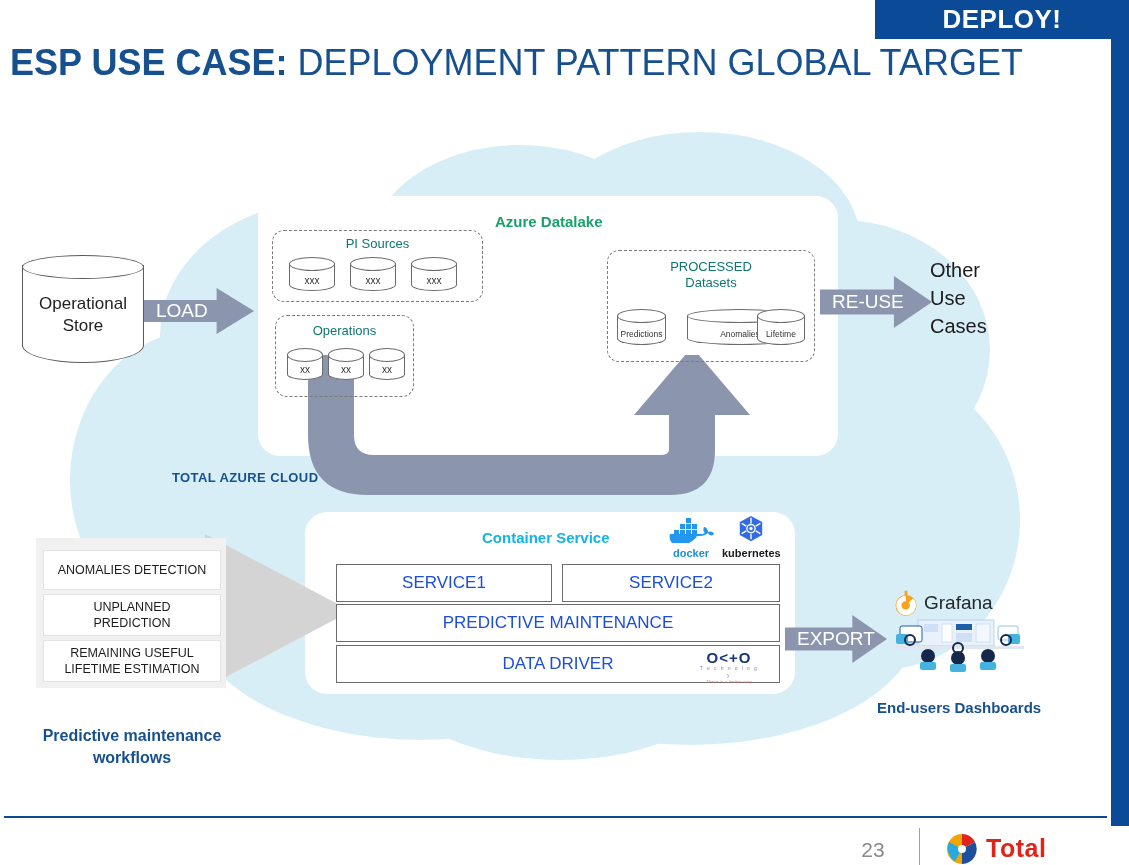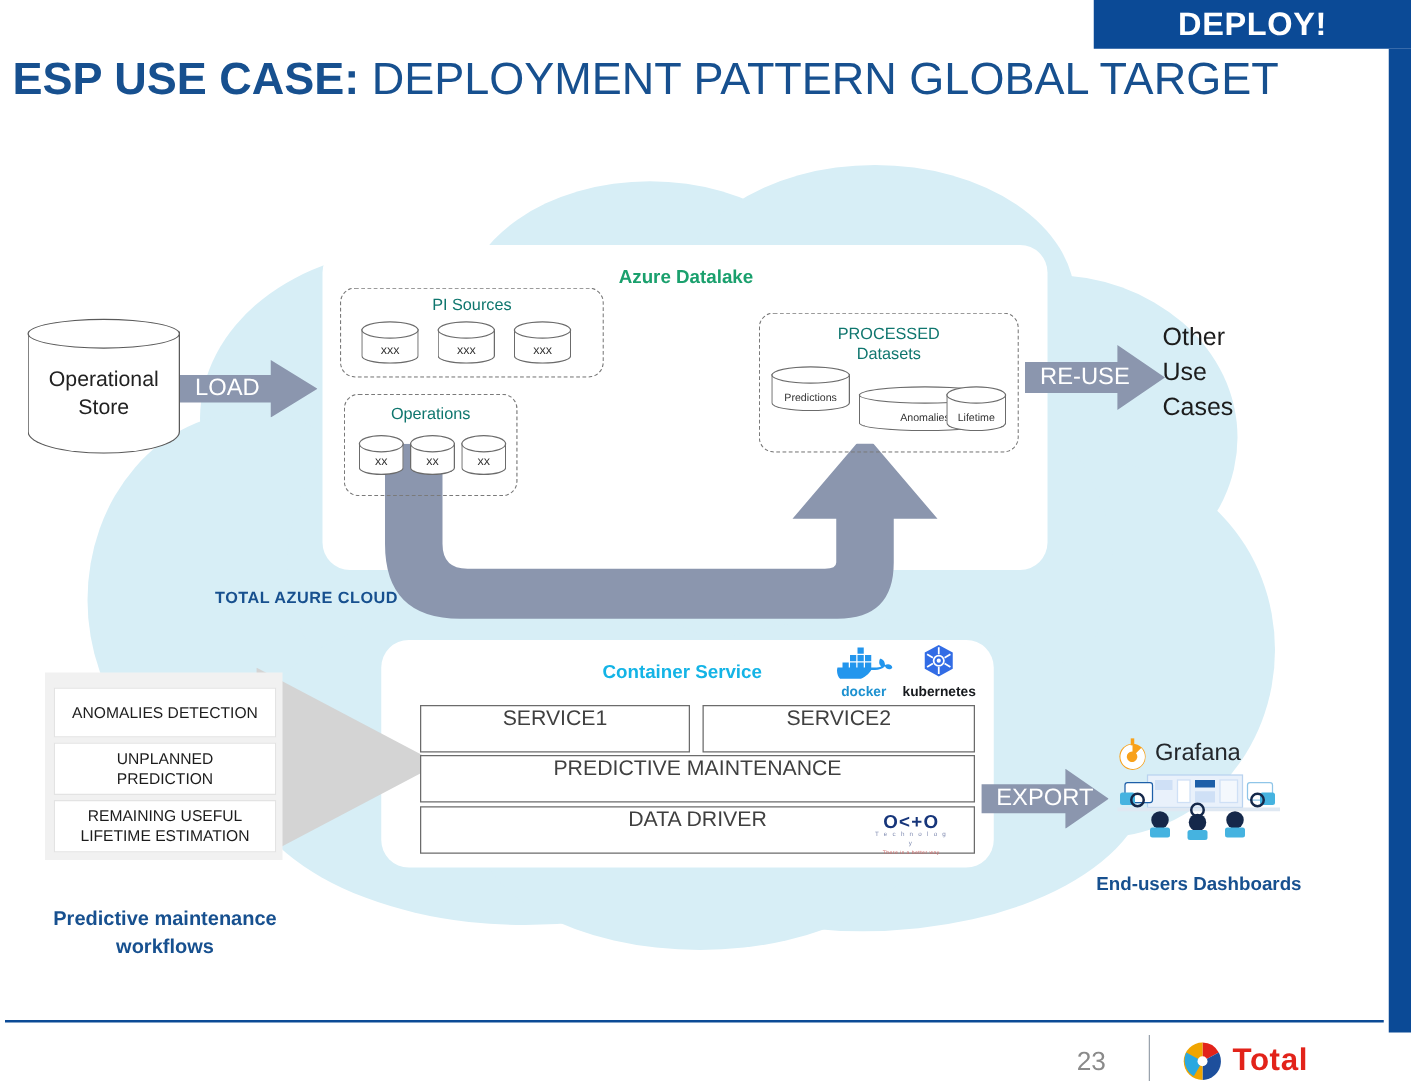--- a/index.html
+++ b/index.html
@@ -147,22 +147,22 @@
     display:flex; align-items:center; justify-content:center;
     text-align:center; color:#1c1c1c; font-size:12.5px; line-height:16px;
   }
   .wf-1{ top:12px; height:38px; }
   .wf-2{ top:56px; height:40px; }
   .wf-3{ top:102px; height:40px; }
 
   
   .svc{
     position:absolute; background:#ffffff; border:1px solid #6b6b6b;
-    display:flex; align-items:flex-start; justify-content:center;
-    color:#404040; font-size:17px;
+    display:flex; align-items:center; justify-content:center;
+    color:#1d4ed8; font-size:17px;
   }
   .svc1{ left:336px; top:564px; width:214px; height:36px; }
   .svc2{ left:562px; top:564px; width:216px; height:36px; }
   .svc-pm{ left:336px; top:604px; width:442px; height:36px; }
   .svc-dd{ left:336px; top:645px; width:442px; height:36px; }
 
   
   .other-use{
     position:absolute; left:930px; top:256px; width:110px;
     color:#1c1c1c; font-size:20px; line-height:28px;
@@ -288,21 +288,21 @@
       <div class="top"></div>
       <div class="lbl">xx</div>
     </div>
   </div>
 
   <div class="dashed dg-proc">
     <div class="dg-title" style="top:8px">
       <div>PROCESSED</div>
       <div>Datasets</div>
     </div>
-    <div class="cyl" style="left:9px; top:42px; width:63px; height:36px;">
+    <div class="cyl" style="left:9px; top:58px; width:49px; height:36px;">
       <div class="body"></div>
       <div class="top"></div>
       <div class="lbl" style="font-size:8.5px">Predictions</div>
     </div>
     <div class="cyl" style="left:79px; top:58px; width:86px; height:36px;padding-left:20px;">
       <div class="body"></div>
       <div class="top"></div>
       <div class="lbl" style="font-size:8.5px">Anomalies</div>
     </div>
     <div class="cyl" style="left:149px; top:58px; width:48px; height:36px;">

